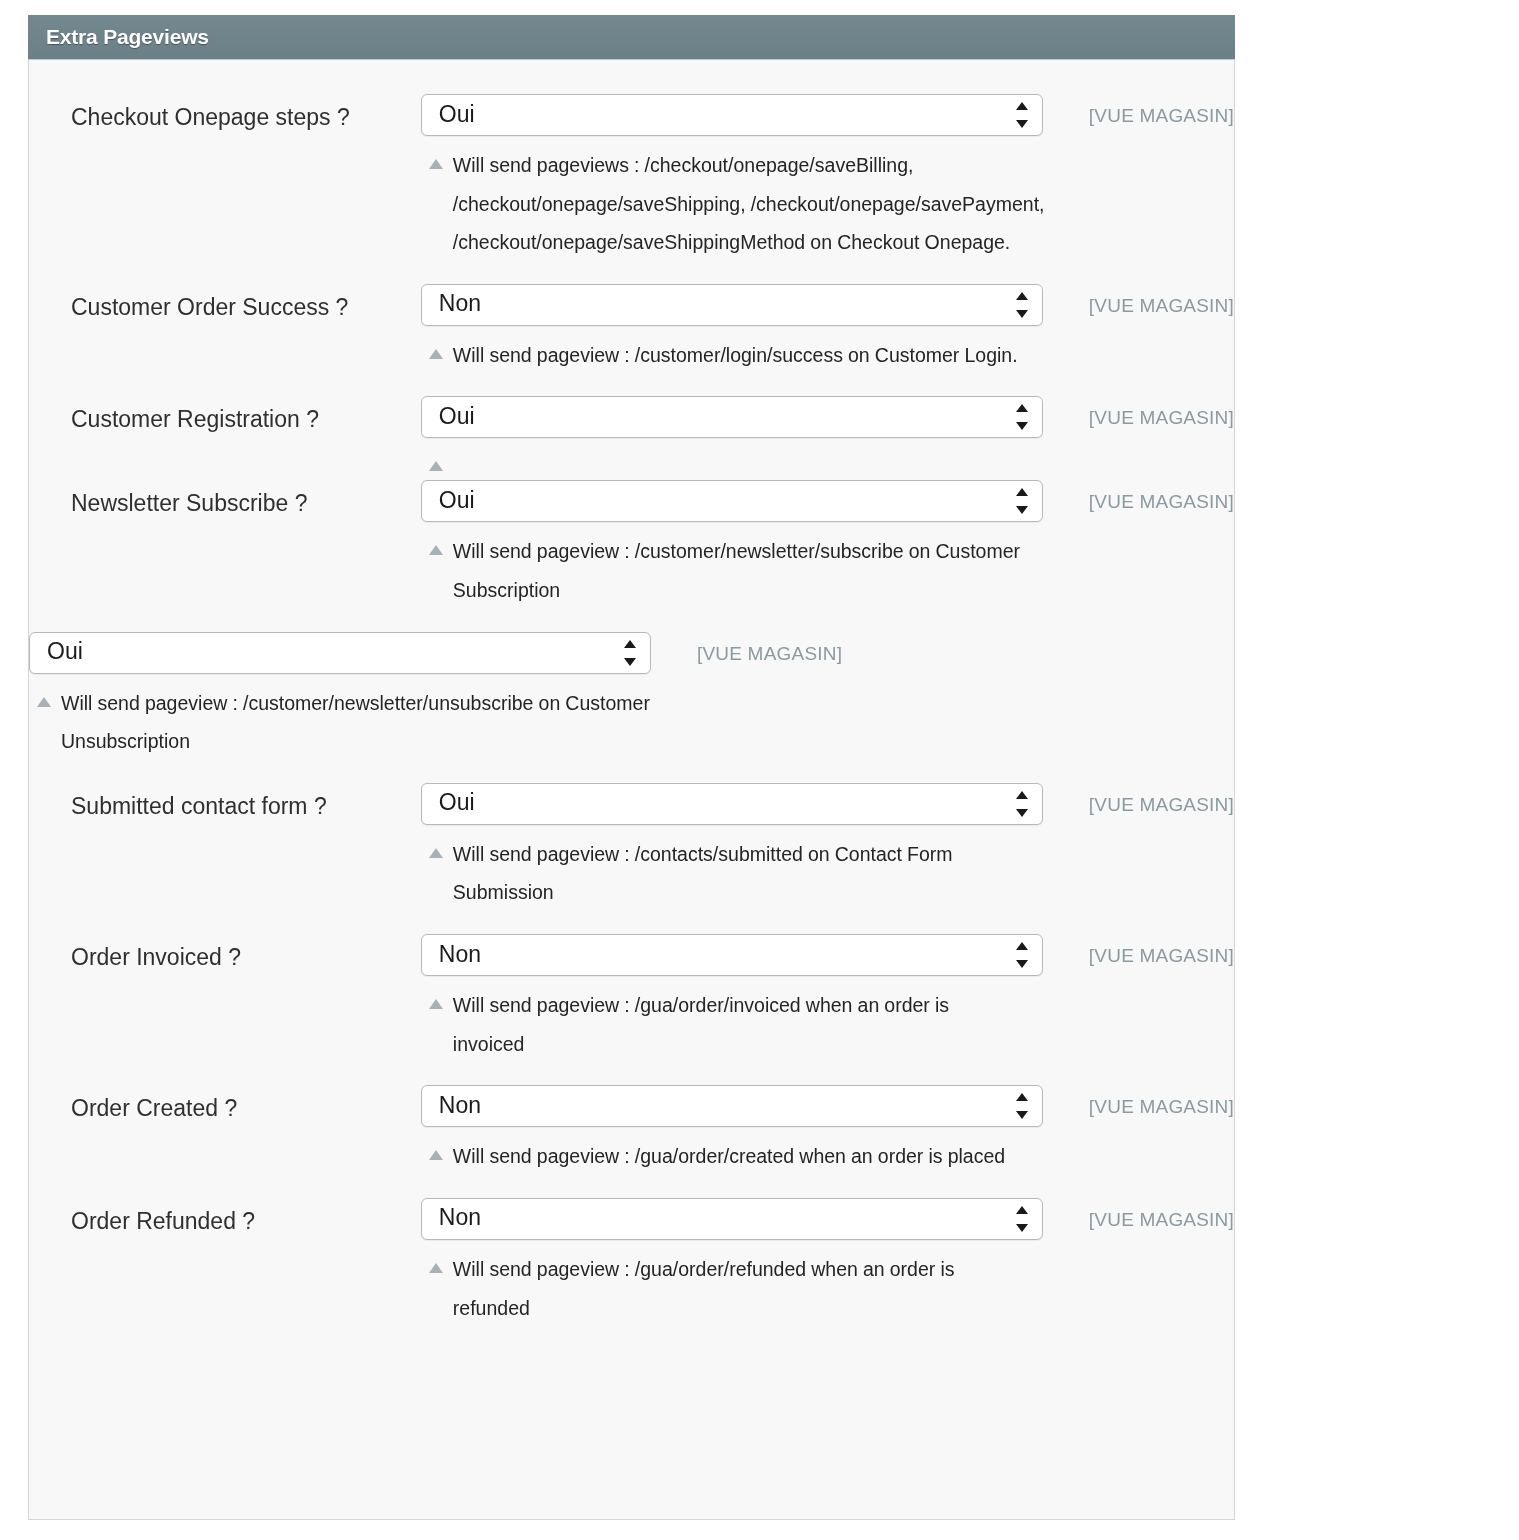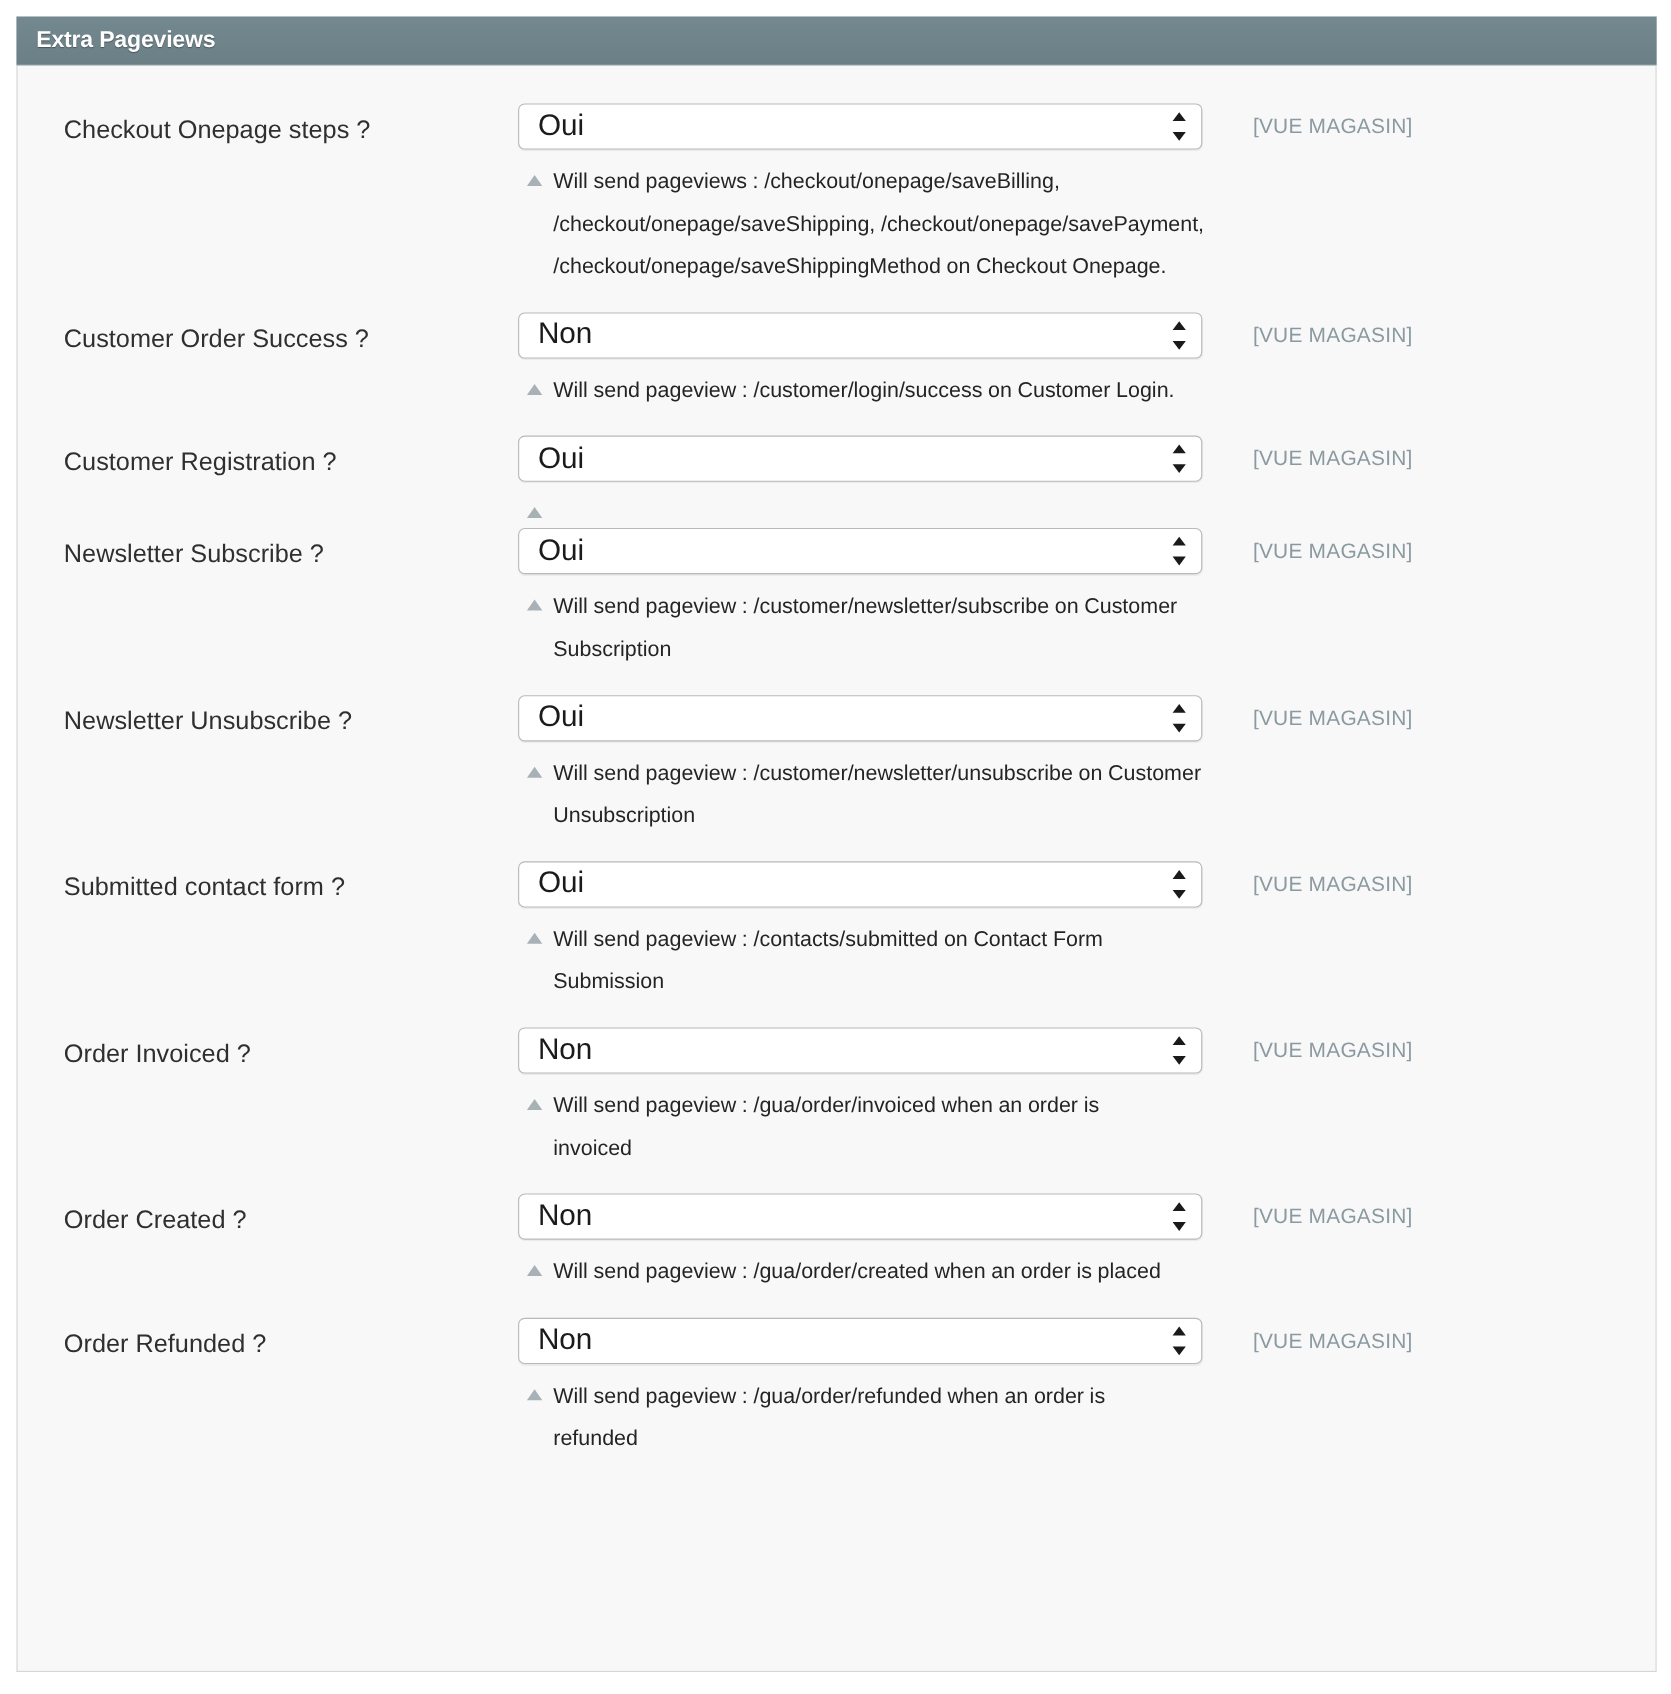--- a/index.html
+++ b/index.html
@@ -17,23 +17,23 @@
     position: relative;
     width: 1519px;
     height: 1540px;
     background: #ffffff;
     overflow: hidden;
   }
 
   
   .panel {
     position: absolute;
-    left: 15px;
+    left: 28px;
     top: 15px;
-    width: 1491px;
+    width: 1207px;
     height: 1505px;
     background: #f8f8f8;
     border: 1px solid #d6d6d6;
     border-top: none;
   }
 
   .panel-header {
     height: 45px;
     background: #6d8289;
     background: linear-gradient(to bottom, #74888f 0%, #6a7f86 100%);
@@ -90,21 +90,21 @@
     position: relative;
     width: 622px;
     height: 42px;
     background: #ffffff;
     border: 1px solid #b9b9b9;
     border-radius: 6px;
     box-shadow: 0 1px 1px rgba(0,0,0,0.06), inset 0 1px 0 #ffffff;
     display: flex;
     align-items: center;
     padding: 0 36px 0 17px;
-    font-size: 27px;
+    font-size: 23px;
     color: #1b1b1b;
     cursor: pointer;
     user-select: none;
   }
 
   .select-value {
     line-height: 1;
     padding-bottom: 2px;
   }
 
@@ -237,21 +237,20 @@
                   <i class="down"></i>
                 </span>
               </div>
               <div class="hint w-wide"><span class="hint-icon"></span><span>Will send pageview : /customer/newsletter/subscribe on Customer Subscription</span></div>
             </div>
             <div class="scope">[VUE MAGASIN]</div>
           </div>
         </div>
         <div class="row">
           <div class="row-line">
-            <div class="field-label">Newsletter Unsubscribe ?</div>
             <div class="field-control">
               <div class="select-box">
                 <span class="select-value">Oui</span>
                 <span class="spinner">
                   <i class="up"></i>
                   <i class="down"></i>
                 </span>
               </div>
               <div class="hint w-xwide"><span class="hint-icon"></span><span>Will send pageview : /customer/newsletter/unsubscribe on Customer Unsubscription</span></div>
             </div>

